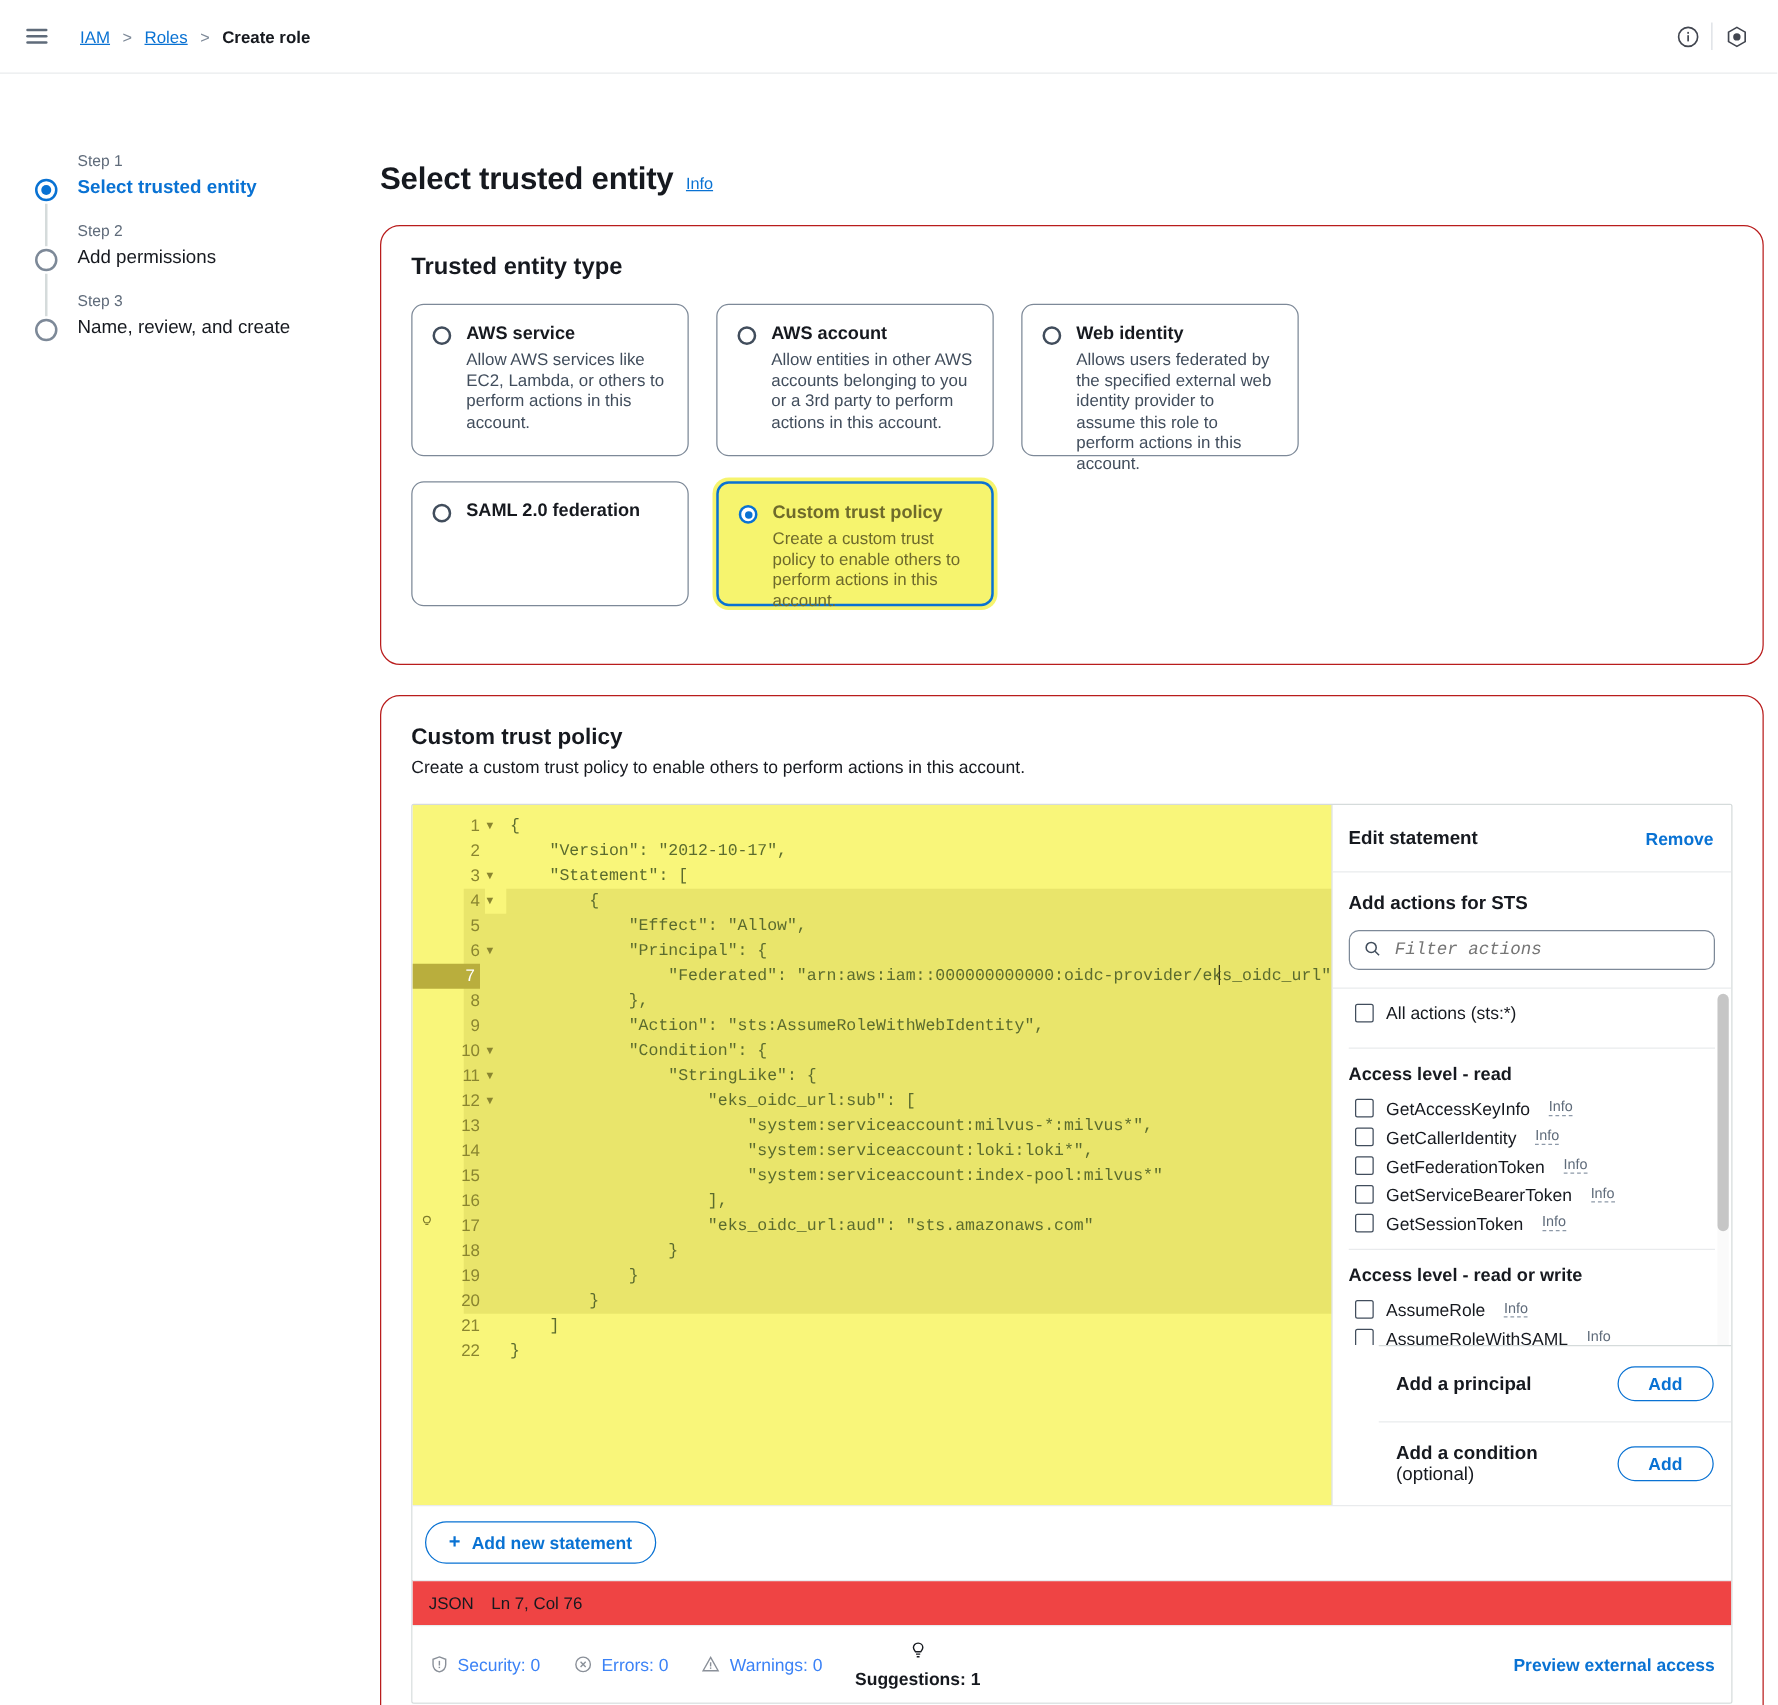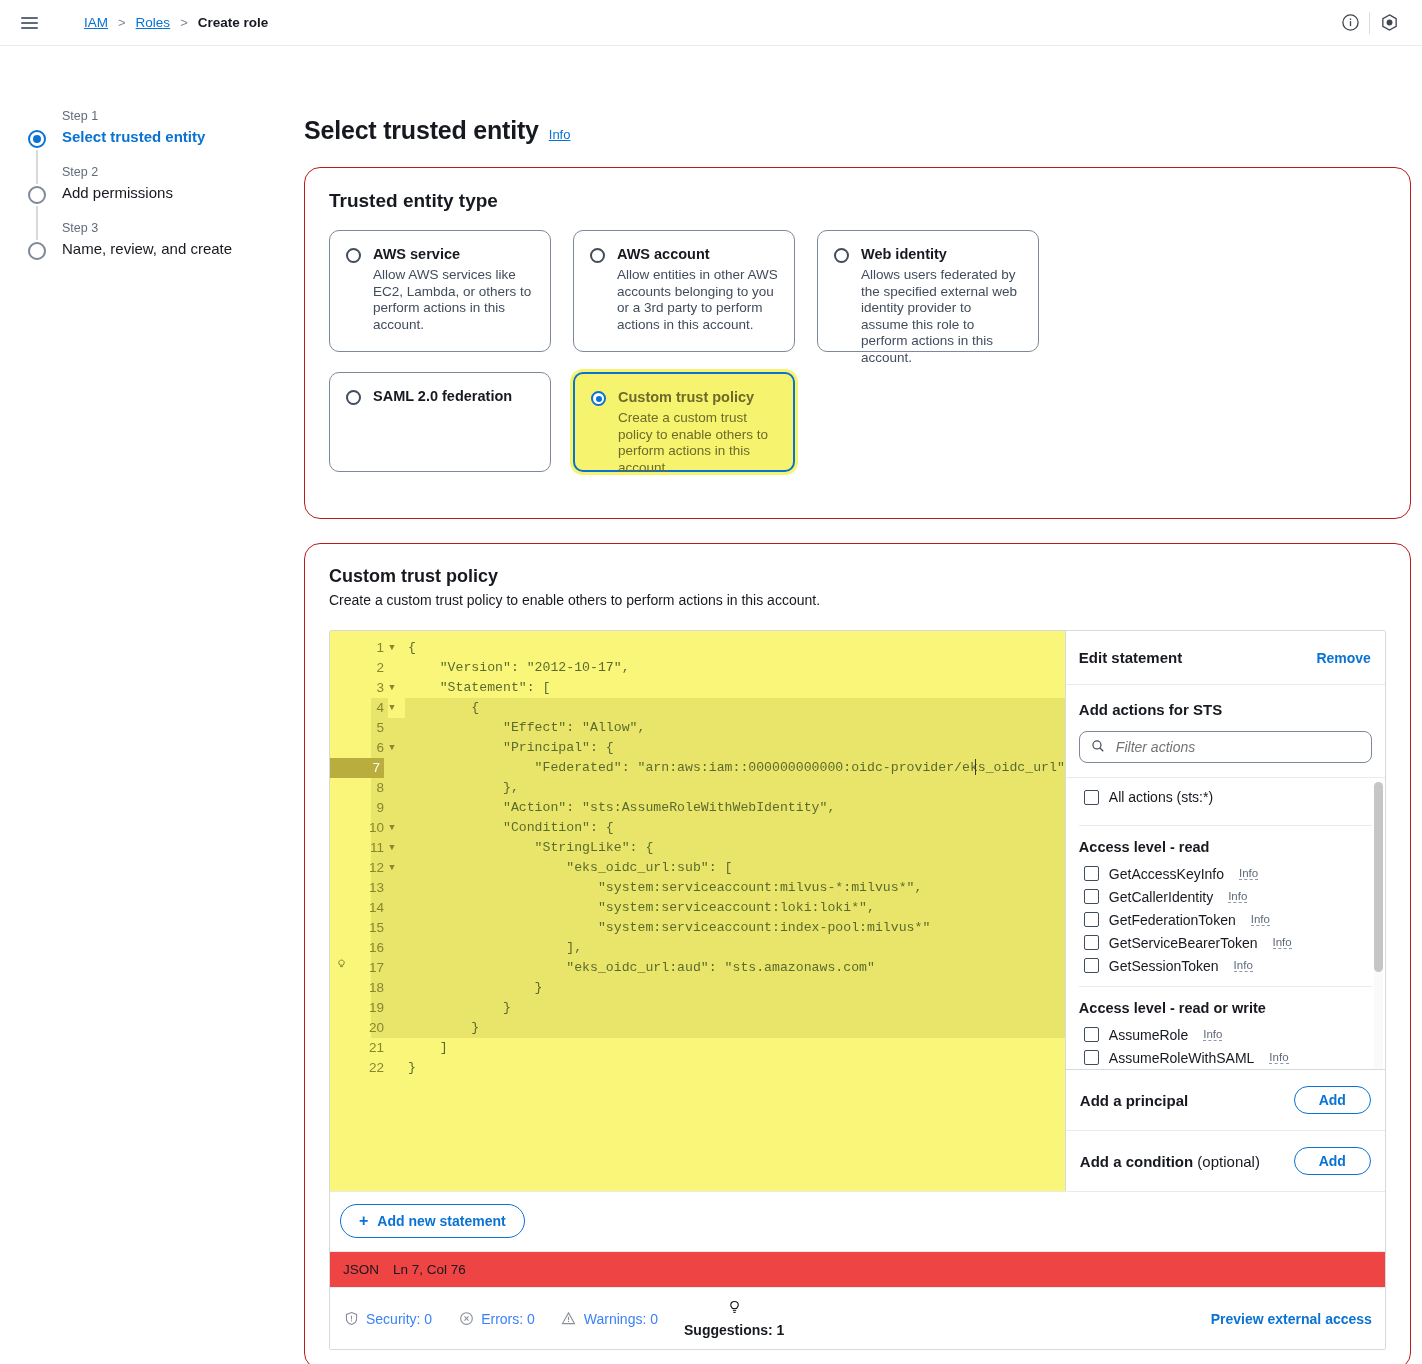--- a/index.html
+++ b/index.html
@@ -9,27 +9,26 @@
     height: 1364px;
     background: #ffffff;
     font-family: "Liberation Sans", sans-serif;
     font-size: 14px;
     color: #16191f;
     overflow: hidden;
   }
 
   
   .topbar {
-    height: 46px;
+    height: 59px;
     border-bottom: 1px solid #e9ebed;
     display: flex;
     align-items: center;
     padding: 0 14px 0 16px;
     background: #fff;
-    gap: 20px;
   }
   .hamburger { width: 26px; height: 26px; display: flex; flex-direction: column; justify-content: center; align-items: center; gap: 3px; cursor: pointer; }
   .hamburger span { display: block; width: 17px; height: 2px; background: #5f6b7a; border-radius: 1px; }
   .crumbs { display: flex; align-items: center; margin-left: 22px; font-size: 13.5px; }
   .crumbs a { color: #0972d3; text-decoration: underline; font-weight: 400; }
   .crumb-sep { color: #7d8998; margin: 0 10px; font-size: 13px; }
   .crumb-current { color: #16191f; font-weight: 700; }
   .topbar-right { margin-left: auto; display: flex; align-items: center; gap: 0; }
   .ticon { width: 38px; height: 38px; display: flex; align-items: center; justify-content: center; cursor: pointer; color: #424650; }
   .tsep { width: 1px; height: 22px; background: #d9dde2; }
@@ -185,21 +184,21 @@
   .sp-link { color: #0972d3; font-size: 14px; font-weight: 700; cursor: pointer; }
   .sp-body { padding: 16px 13px 0 13px; }
   .sp-sub { font-size: 15px; font-weight: 700; margin-bottom: 13px; }
   .filter-box {
     display: flex; align-items: center; gap: 9px;
     border: 1px solid #7d8998; border-radius: 8px;
     height: 32px; padding: 0 11px;
   }
   .filter-box input {
     border: none; outline: none; flex: 1; font-size: 14px;
-    font-family: Liberation Sans, sans-serif; font-style: italic; color: #5f6b7a;
+    font-family: Liberation Mono, monospace; font-style: italic; color: #5f6b7a;
     background: transparent;
   }
   .actions-list {
     margin-top: 14px;
     border-top: 1px solid #e9ebed;
     overflow: hidden;
     position: relative;
     flex: 1;
   }
   .act-row { display: flex; align-items: center; gap: 10px; padding: 3.5px 0 3.5px 5px; }
@@ -222,20 +221,21 @@
     background: #fafafa; border-radius: 5px;
   }
   .scrollbar .thumb {
     position: absolute; top: 0; left: 0; width: 9px; height: 190px;
     background: #c6c6c6; border-radius: 5px;
   }
   .sp-foot-row {
     display: flex; align-items: center; justify-content: space-between;
     padding: 16px 14px;
     border-top: 1px solid #d5dbdb;
+    margin-left: 37px;
   }
   .sp-foot-title { font-size: 15px; font-weight: 700; }
   .sp-foot-title .opt { font-weight: 400; }
   .btn-add {
     border: 1px solid #0972d3; color: #0972d3; background: #fff;
     border-radius: 20px; padding: 5px 24px; font-size: 14px; font-weight: 700;
     cursor: pointer; font-family: "Liberation Sans", sans-serif;
   }
 
   .status-row {

